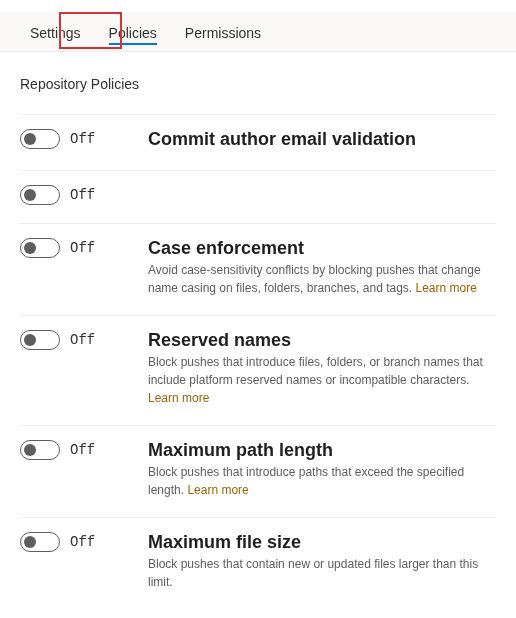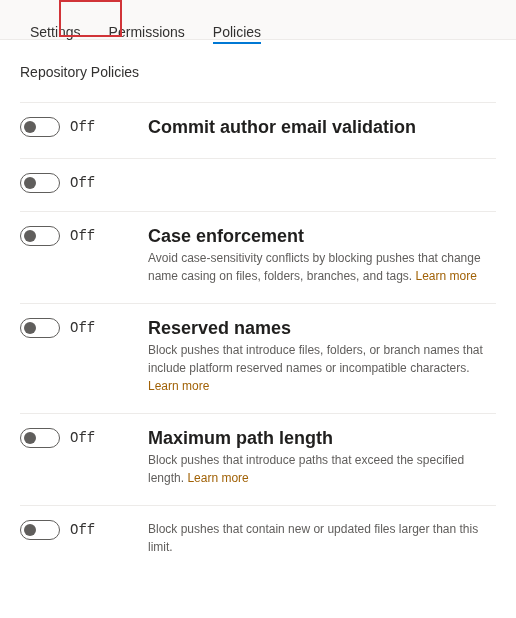--- a/index.html
+++ b/index.html
@@ -6,25 +6,26 @@
   body {
     margin: 0;
     font-family: "Segoe UI", Arial, sans-serif;
     font-size: 14px;
     color: #323130;
     width: 516px;
     background: #fff;
   }
   .tabs {
     display: flex;
-    align-items: flex-start;
+    align-items: center;
     background: #faf9f8;
     border-bottom: 1px solid #edebe9;
     height: 40px;
     padding: 16px;
+    margin-top: 12px;
   }
   .tab {
     padding: 8px 14px 6px 14px;
     cursor: pointer;
     font-size: 14px;
     color: #323130;
     position: relative;
   }
   .tab.active {
     font-weight: 400;
@@ -107,22 +108,22 @@
   .learn-link {
     color: #a16207;
     cursor: pointer;
   }
 </style>
 </head>
 <body>
 
 <div class="tabs" style="position:relative;">
   <div class="tab">Settings</div>
+  <div class="tab active">Policies</div>
   <div class="tab">Permissions</div>
-  <div class="tab active">Policies</div>
   <div class="highlight-box" style="left:59px; top:0px; width:63px; height:37px;"></div>
 </div>
 
 <div class="content">
   <h2 class="page-title">Repository Policies</h2>
 
   <div class="policy-row">
     <div class="toggle-col">
       <div class="toggle">
           <div class="knob"></div>
@@ -183,17 +184,18 @@
   </div>
 
   <div class="policy-row">
     <div class="toggle-col">
       <div class="toggle">
           <div class="knob"></div>
         </div>
       <span class="toggle-label">Off</span>
     </div>
     <div class="policy-body">
+      <div class="policy-title">Maximum file size</div>
       <div class="policy-desc">Block pushes that contain new or updated files larger than this limit.</div>
     </div>
   </div>
 
 </div>
 
 </body></html>

